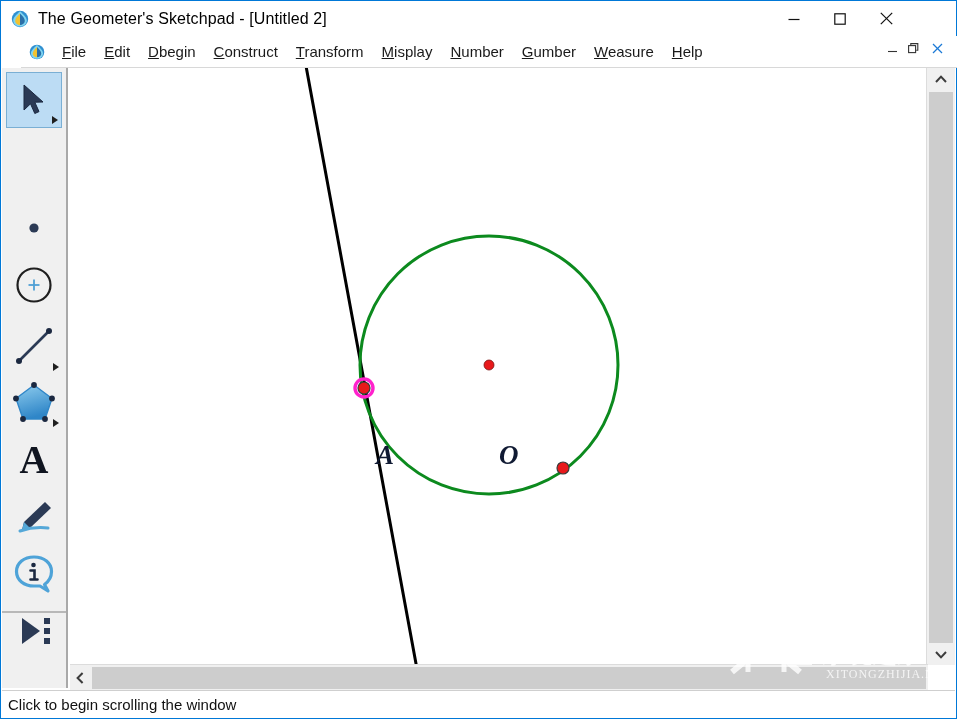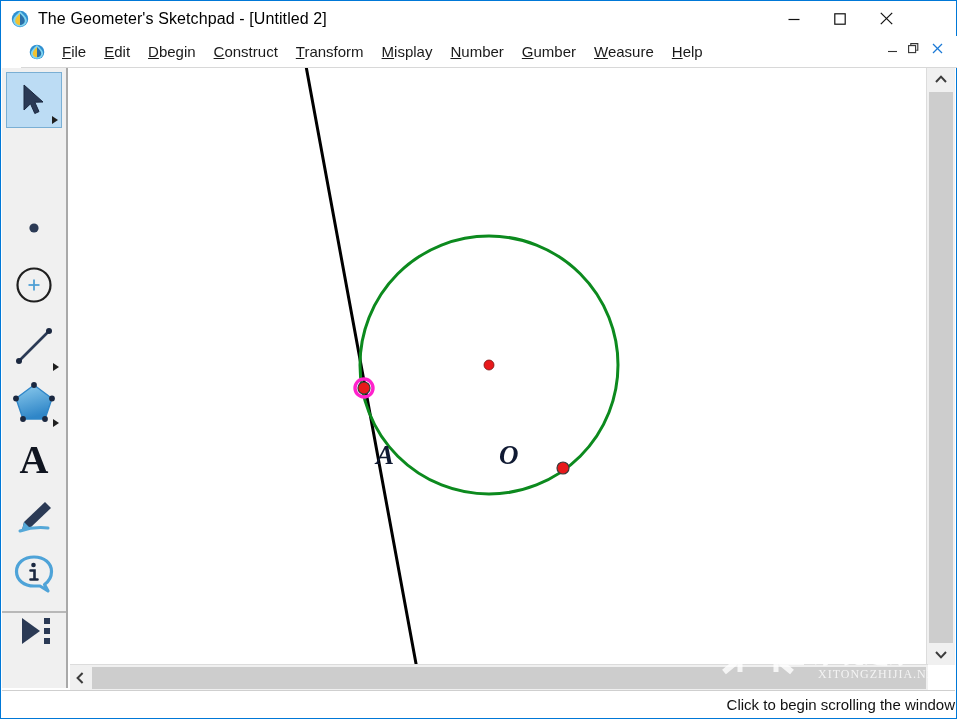--- a/index.html
+++ b/index.html
@@ -231,33 +231,32 @@
   #status-bar {
     position: absolute;
     left: 1px;
     bottom: 1px;
     width: 953px;
     height: 26px;
     background: #ffffff;
     border-top: 1px solid #cfcfcf;
     display: flex;
     align-items: center;
-    justify-content: flex-end;
   }
   #status-text {
     font-size: 15px;
     color: #111111;
     margin-left: 6px;
     font-family: "Liberation Sans", sans-serif;
   }
 
   
   #watermark {
     position: absolute;
-    right: 18px;
+    right: 10px;
     bottom: 30px;
     width: 220px;
     height: 60px;
     pointer-events: none;
     opacity: 0.92;
   }
 </style>
 </head>
 <body>
 

